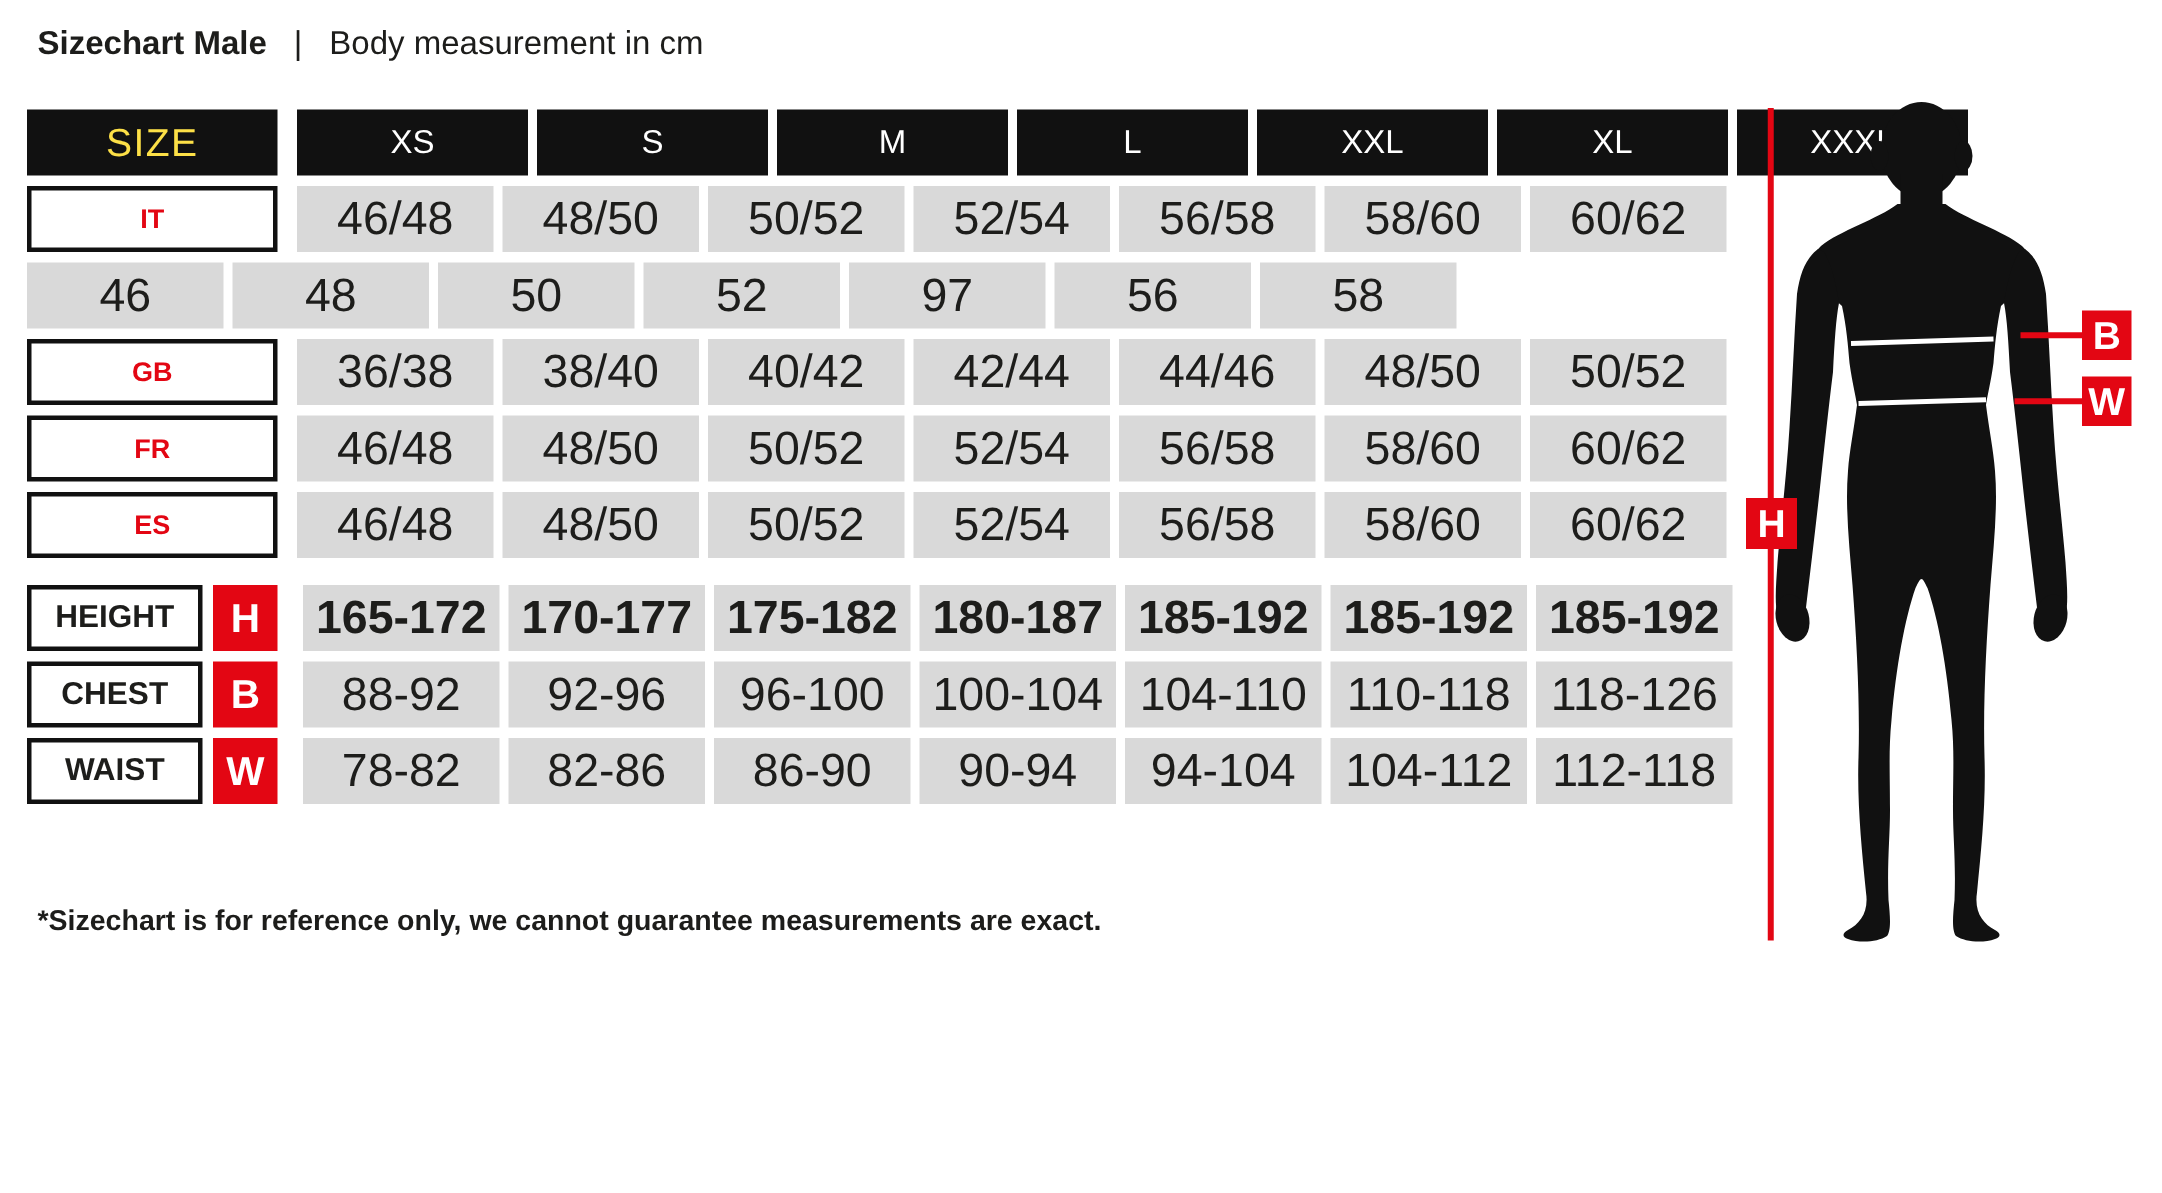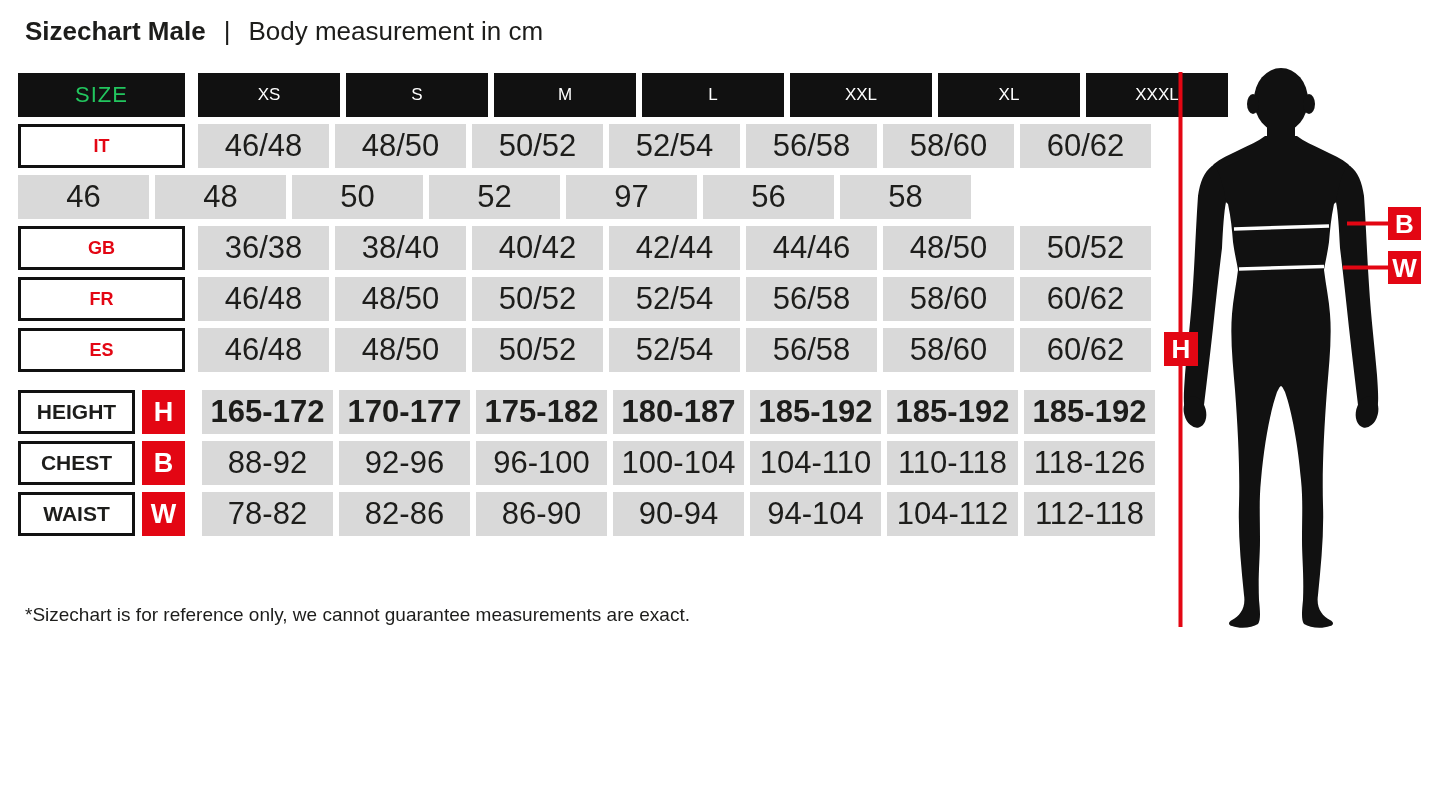--- a/index.html
+++ b/index.html
@@ -6,34 +6,34 @@
     --red:#e30613;
     --black:#111111;
     --gray:#d9d9d9;
     --ink:#1d1d1b;
   }
   html,body{margin:0;padding:0;background:#fff;}
   .canvas{
     position:relative;width:1441px;height:795px;background:#fff;overflow:hidden;
     font-family:"Liberation Sans","DejaVu Sans",sans-serif;color:var(--ink);
   }
-  .title{position:absolute;left:25px;top:16px;font-size:26px;white-space:nowrap;}
+  .title{position:absolute;left:25px;top:16px;font-size:22px;white-space:nowrap;}
   .t-bold{font-weight:700;}
   .t-sep{margin:0 18px;font-weight:400;}
   .t-reg{font-weight:400;}
 
   .table{position:absolute;left:18px;top:73px;}
   .row{display:flex;height:44px;margin-bottom:7px;}
   .size-header{
-    width:167px;height:44px;margin-right:13px;background:var(--black);color:#22c55e;
-    font-size:22px;display:flex;align-items:center;justify-content:center;letter-spacing:1px;
+    width:167px;height:44px;margin-right:13px;background:var(--black);color:#fde047;
+    font-size:26px;display:flex;align-items:center;justify-content:center;letter-spacing:1px;
   }
   .col-header{
-    width:142px;height:44px;margin-right:6px;background:var(--black);color:#fff;
-    font-size:17px;display:flex;align-items:center;justify-content:center;
+    width:154px;height:44px;margin-right:6px;background:var(--black);color:#fff;
+    font-size:22px;display:flex;align-items:center;justify-content:center;
   }
   .label-box{
     width:167px;height:44px;margin-right:13px;background:#fff;border:3px solid var(--black);
     box-sizing:border-box;color:var(--red);font-weight:700;font-size:18px;
     display:flex;align-items:center;justify-content:center;
   }
   .cell{
     width:131px;height:44px;margin-right:6px;background:var(--gray);color:var(--ink);
     font-size:31px;display:flex;align-items:center;justify-content:center;
   }
@@ -42,21 +42,21 @@
   .m-label{
     width:117px;height:44px;background:#fff;border:3px solid var(--black);box-sizing:border-box;
     color:var(--ink);font-weight:700;font-size:21px;display:flex;align-items:center;justify-content:center;
   }
   .m-letter{
     width:43px;height:44px;margin-left:7px;background:var(--red);color:#fff;font-weight:700;
     font-size:27px;display:flex;align-items:center;justify-content:center;
   }
   .spacer{height:11px;}
 
-  .footnote{position:absolute;left:25px;top:604px;font-size:19px;font-weight:400;}
+  .footnote{position:absolute;left:25px;top:604px;font-size:19px;font-weight:700;}
 
   svg.figure{position:absolute;left:1150px;top:60px;}
   .fig-black{fill:var(--black);stroke:none;}
   .red-stroke{stroke:var(--red);stroke-width:4;fill:none;}
   .white-stroke{stroke:#fff;stroke-width:3.5;fill:none;}
   .red-box{fill:var(--red);}
   .box-letter{
     font-family:"Liberation Sans","DejaVu Sans",sans-serif;font-weight:700;font-size:26px;
     fill:#ffffff;text-anchor:middle;
   }

